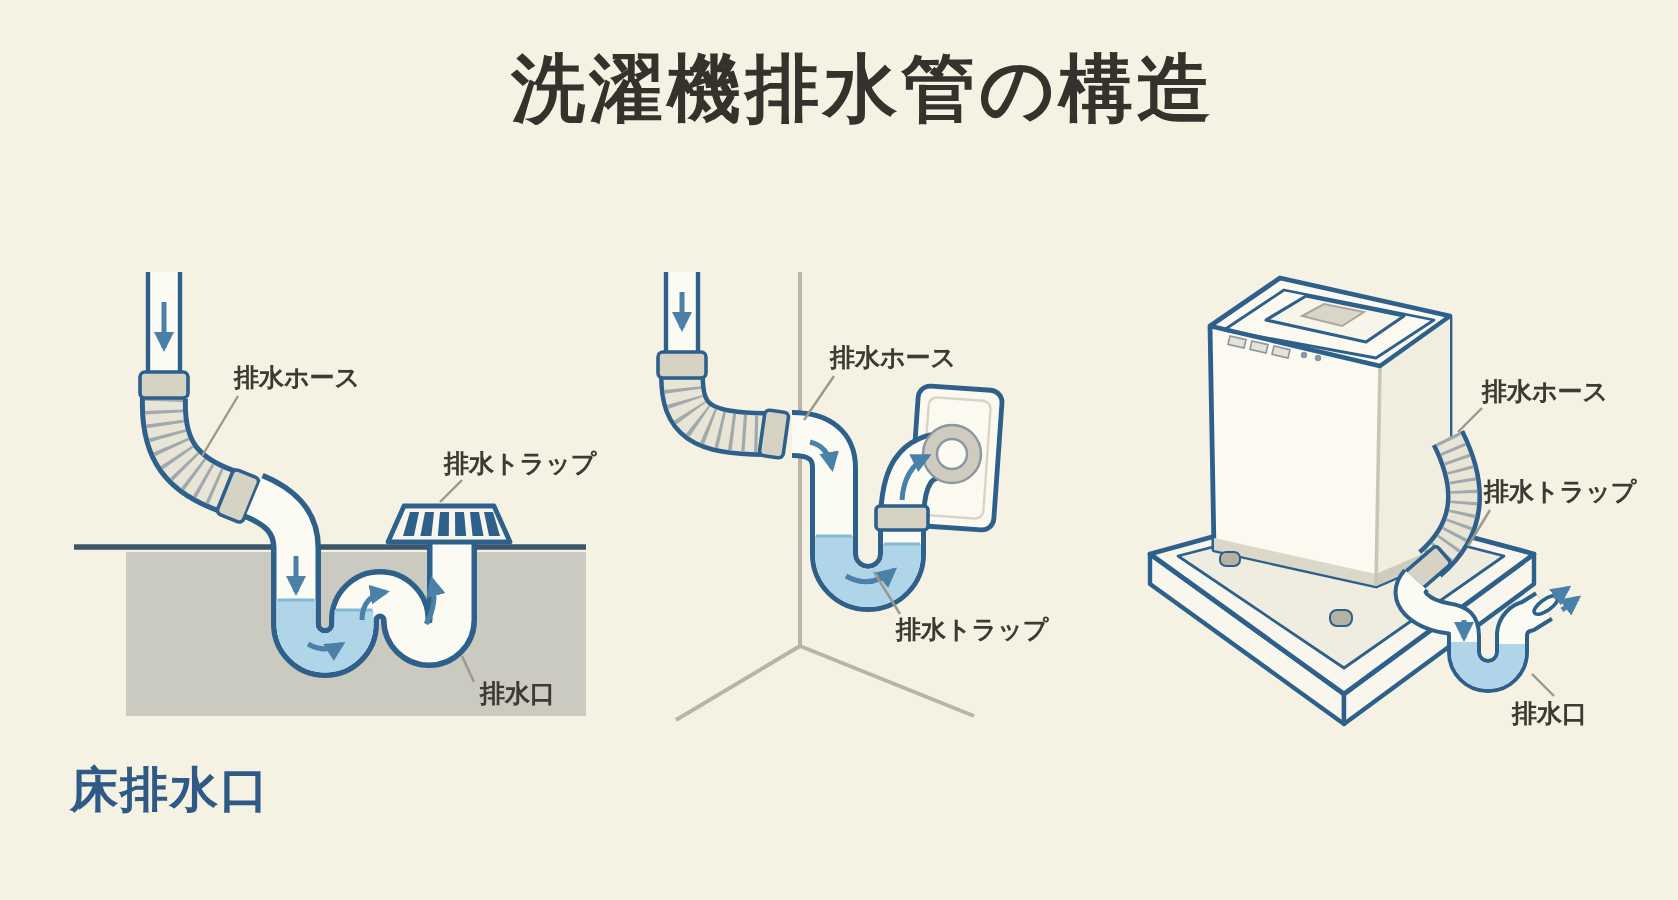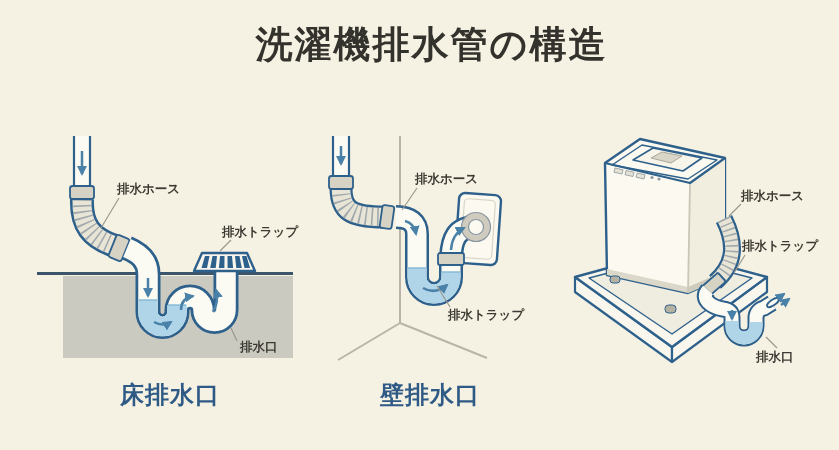--- a/index.html
+++ b/index.html
@@ -15,21 +15,21 @@
     text-align:center;
     font-family:"DejaVu Serif","Liberation Serif",serif;
     font-size:37px;font-weight:600;letter-spacing:2px;
     color:#34322c;
   }
   .panel-svg{position:absolute;}
   #svg-floor{left:35px;top:122px;}
   #svg-wall{left:300px;top:122px;}
   #svg-pan{left:555px;top:125px;}
   .caption{
-    position:absolute;top:379px;text-align:center;
+    position:absolute;top:379px;
     font-family:"DejaVu Serif","Liberation Serif",serif;
     font-size:24px;font-weight:700;color:#2e5a85;letter-spacing:1px;
   }
   #cap-floor{left:35px;width:270px;}
   #cap-wall{left:300px;width:260px;}
   #cap-pan{left:525px;width:280px;}
   .lbl{
     font-family:"DejaVu Sans","Liberation Sans",sans-serif;
     font-size:12.5px;font-weight:600;fill:#3c3a33;
   }
@@ -228,15 +228,14 @@
 
     <line class="leader" x1="186" y1="79" x2="174" y2="91"></line>
     <text class="lbl" x="186" y="75">排水ホース</text>
     <line class="leader" x1="190" y1="130" x2="179" y2="148"></line>
     <text class="lbl" x="187" y="125">排水トラップ</text>
     <line class="leader" x1="211" y1="212" x2="222" y2="223"></line>
     <text class="lbl" x="201" y="236">排水口</text>
   </svg>
 
   <div id="cap-floor" class="caption">床排水口</div>
-  <div id="cap-wall" class="caption">壁排水口</div>
 
 </div>
 
 </body></html>

